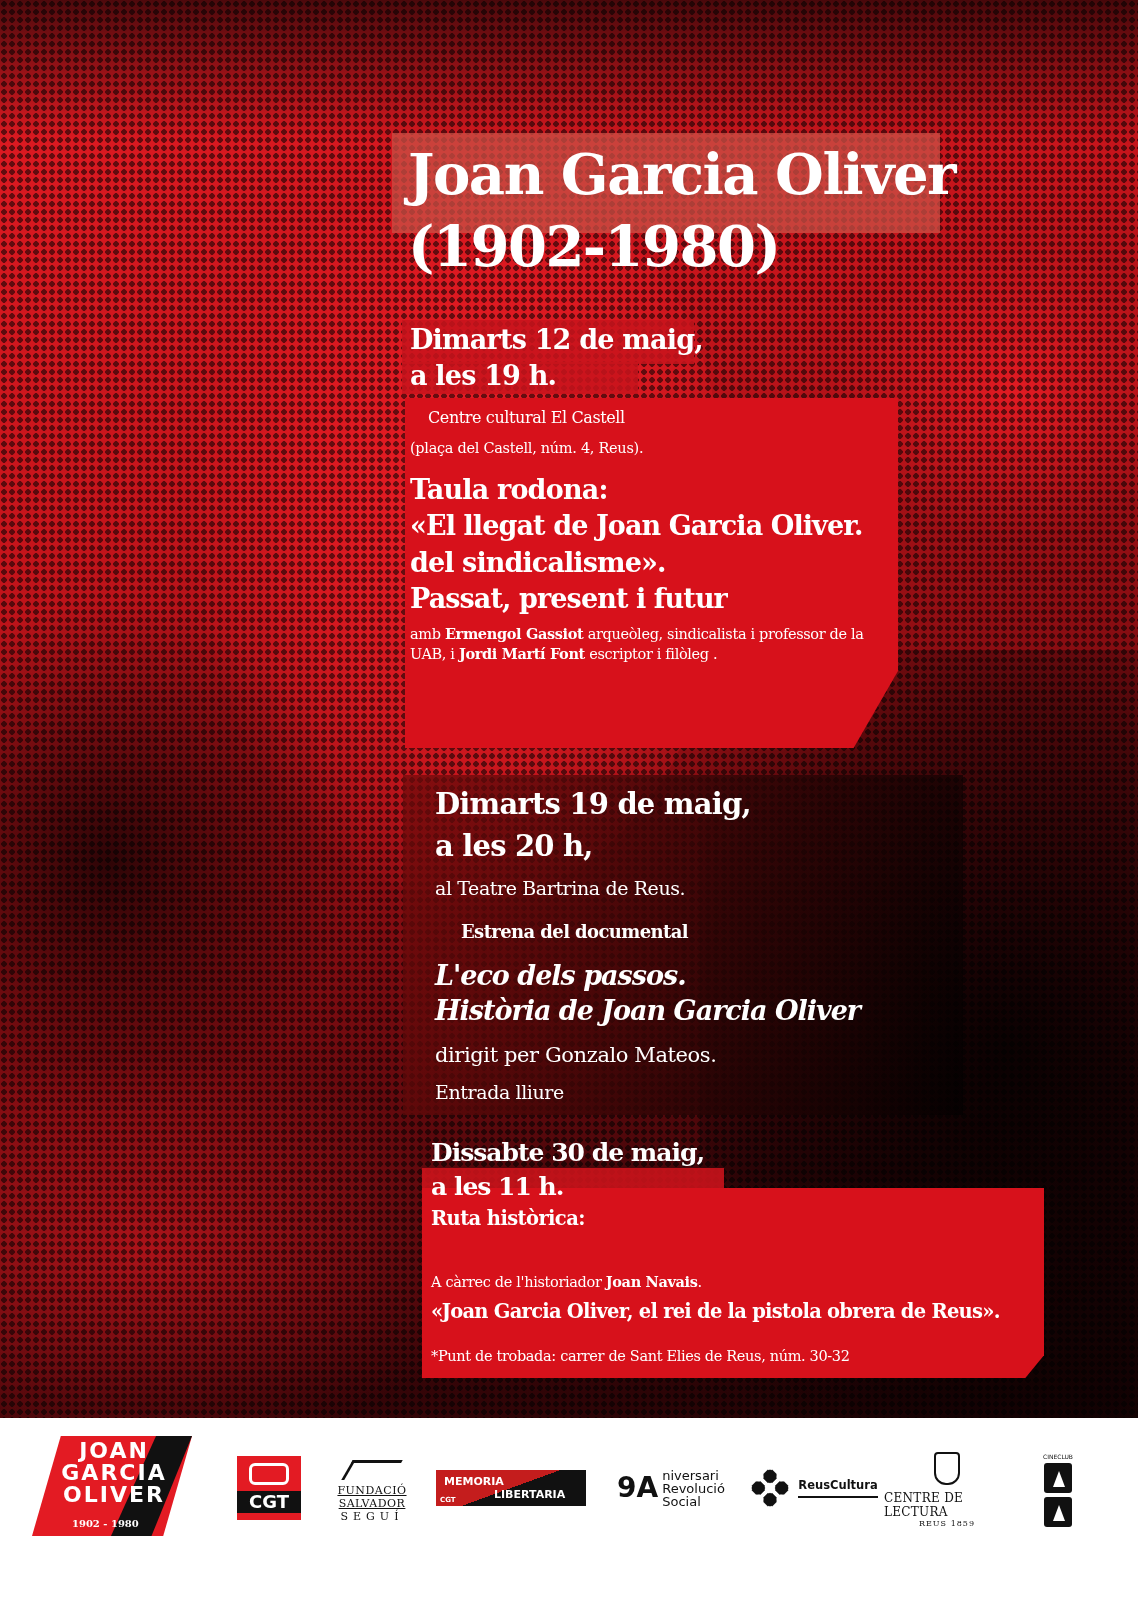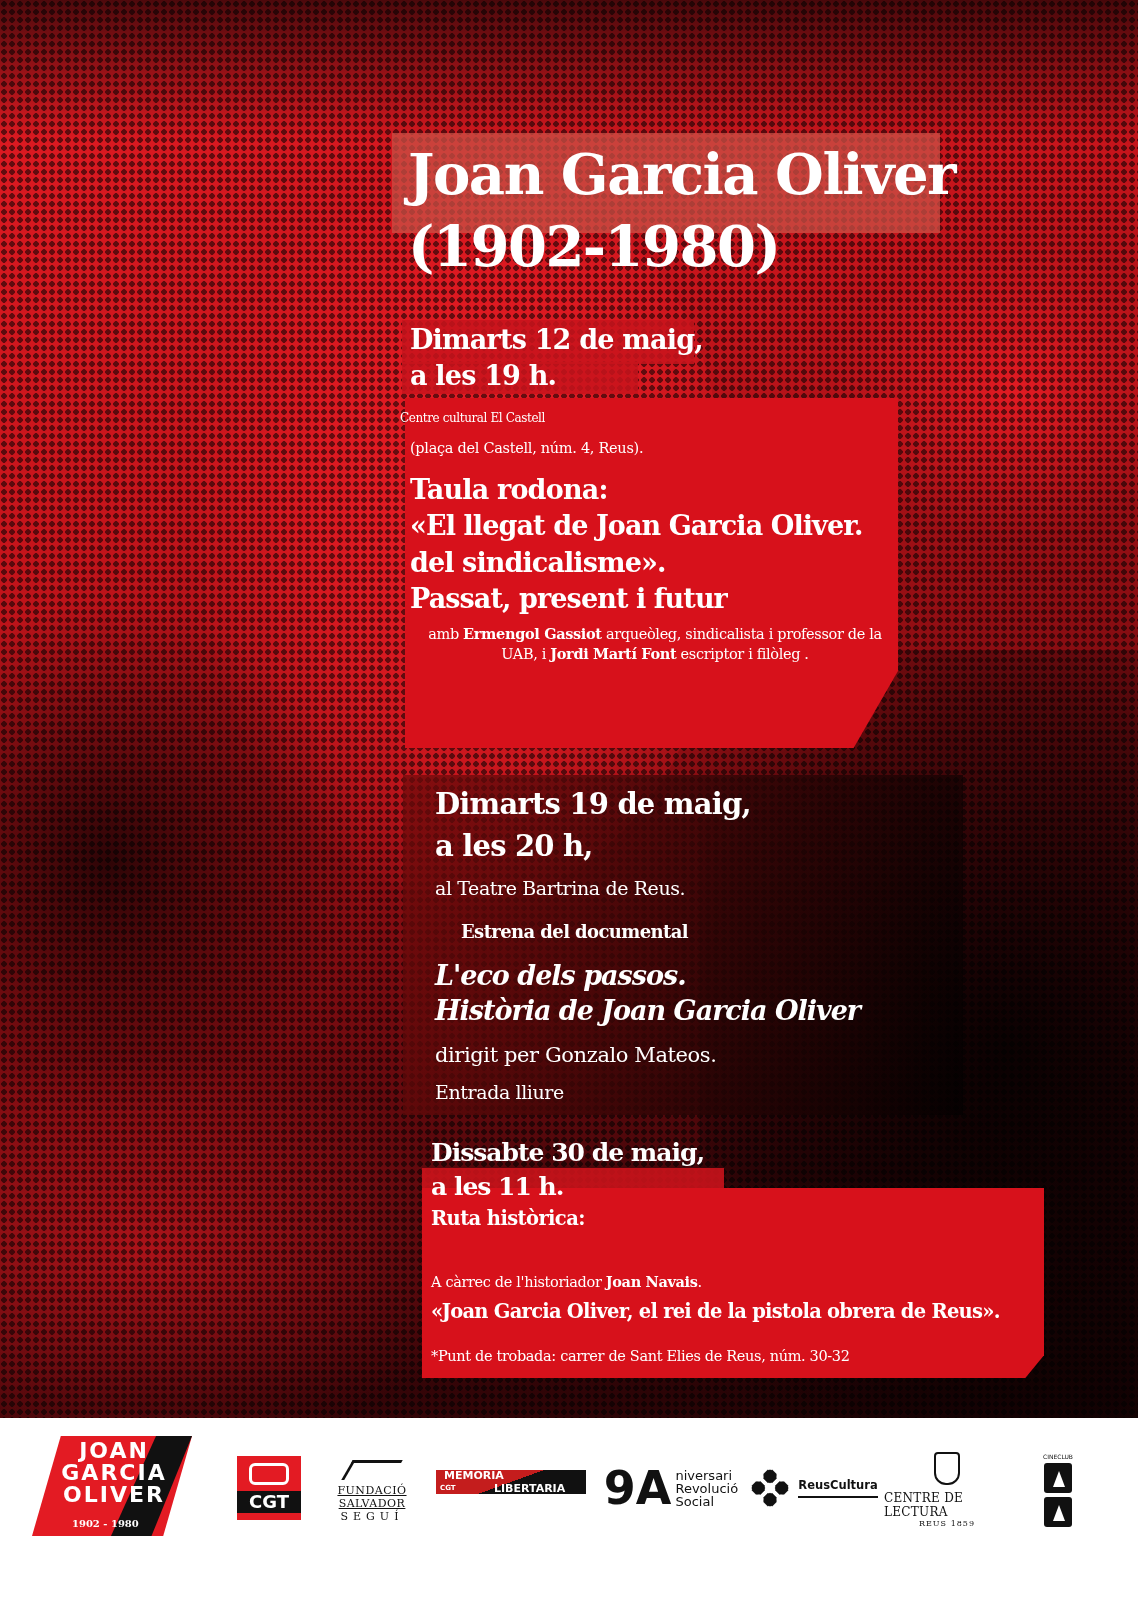--- a/index.html
+++ b/index.html
@@ -49,25 +49,25 @@
 
   
   .e1-date-band1 { position: absolute; left: 402px; top: 320px; width: 292px; height: 44px; background: rgba(200,20,28,0.85); }
   .e1-date-band2 { position: absolute; left: 402px; top: 362px; width: 236px; height: 32px; background: rgba(200,20,28,0.85); }
   .e1-box {
     position: absolute; left: 405px; top: 398px; width: 493px; height: 350px;
     background: #d7111b;
     clip-path: polygon(0 0, 100% 0, 100% 78%, 91% 100%, 0 100%);
   }
   .e1-date { position: absolute; left: 410px; top: 322px; color: #fff; font-weight: bold; font-size: 27px; line-height: 36px; letter-spacing: -0.8px; }
-  .e1-venue { position: absolute; left: 400px; top: 404px; color: #fff; font-size: 12px; line-height: 28px; letter-spacing: -0.4px; }
+  .e1-venue { position: absolute; left: 428px; top: 404px; color: #fff; font-size: 16px; line-height: 28px; letter-spacing: -0.4px; }
   .e1-addr { position: absolute; left: 410px; top: 438px; color: #fff; font-size: 14.5px; line-height: 20px; letter-spacing: -0.3px; }
   .e1-type { position: absolute; left: 410px; top: 472px; color: #fff; font-weight: bold; font-size: 27px; line-height: 36px; letter-spacing: -0.8px; }
   .e1-quote { position: absolute; left: 410px; top: 508px; color: #fff; font-weight: bold; font-size: 27px; line-height: 36.5px; letter-spacing: -0.9px; }
-  .e1-speakers { position: absolute; left: 410px; top: 624px; color: #fff; font-size: 14.5px; line-height: 20px; letter-spacing: -0.35px; width: 490px; text-align: center; }
+  .e1-speakers { position: absolute; left: 410px; top: 624px; color: #fff; font-size: 14.5px; line-height: 20px; letter-spacing: -0.35px; width: 490px; }
   .e1-moder { position: absolute; left: 410px; top: 674px; color: #fff; font-size: 14.5px; line-height: 20px; letter-spacing: -0.35px; }
   b { font-weight: bold; }
 
   
   .e2-box {
     position: absolute; left: 403px; top: 775px; width: 560px; height: 340px;
     background: linear-gradient(100deg, rgba(110,10,10,0.7) 0%, rgba(40,4,4,0.75) 55%, rgba(0,0,0,0.6) 100%);
   }
   .e2-date { position: absolute; left: 435px; top: 783px; color: #fff; font-weight: bold; font-size: 29px; line-height: 42px; letter-spacing: -0.8px; }
   .e2-venue { position: absolute; left: 435px; top: 874px; color: #fff; font-size: 19px; line-height: 28px; letter-spacing: -0.4px; }
@@ -103,27 +103,27 @@
 
   .logo-cgt { left: 237px; top: 38px; width: 64px; height: 64px; background: #e31b23; flex-direction: column; }
   .logo-cgt .fist { width: 40px; height: 22px; border-radius: 6px; border: 3px solid #fff; margin-bottom: 6px; }
   .logo-cgt .lbl { color: #fff; font-family: "DejaVu Sans", sans-serif; font-weight: bold; font-size: 18px; background: #111; width: 100%; text-align: center; line-height: 22px; }
 
   .logo-fss { left: 330px; top: 34px; width: 84px; height: 78px; flex-direction: column; }
   .logo-fss .roof { width: 50px; height: 20px; border-left: 3px solid #111; border-top: 3px solid #111; transform: skewX(-30deg); margin-bottom: 4px; }
   .logo-fss .l { font-size: 11px; line-height: 13px; color: #111; text-decoration: underline; letter-spacing: 0.5px; }
   .logo-fss .l2 { font-size: 11px; line-height: 13px; color: #111; letter-spacing: 5px; }
 
-  .logo-ml { left: 436px; top: 52px; width: 150px; height: 24px; background: linear-gradient(160deg, #c41d1d 0 50%, #111 50% 100%); flex-direction: column; align-items: flex-start; padding-left: 8px; }
+  .logo-ml { left: 436px; top: 52px; width: 150px; height: 36px; background: linear-gradient(160deg, #c41d1d 0 50%, #111 50% 100%); flex-direction: column; align-items: flex-start; padding-left: 8px; }
   .logo-ml .a { color: #fff; font-family: "DejaVu Sans", sans-serif; font-weight: bold; font-size: 11px; }
   .logo-ml .b { color: #fff; font-family: "DejaVu Sans", sans-serif; font-weight: bold; font-size: 11px; margin-left: 50px; }
   .logo-ml .c { position: absolute; left: 4px; bottom: 2px; color: #fff; font-size: 7px; font-family: "DejaVu Sans", sans-serif; font-weight: bold; }
 
   .logo-90 { left: 616px; top: 44px; width: 110px; height: 52px; font-family: "DejaVu Sans", sans-serif; color: #111; }
-  .logo-90 .n { font-size: 46px; font-weight: bold; line-height: 40px; }
+  .logo-90 .n { font-size: 28px; font-weight: bold; line-height: 40px; }
   .logo-90 .t { font-size: 13px; line-height: 13px; margin-left: 4px; }
 
   .logo-rc { left: 748px; top: 44px; width: 130px; height: 52px; font-family: "DejaVu Sans", sans-serif; }
   .logo-rc .g { width: 44px; height: 44px; background:
     radial-gradient(circle, #111 0 9px, transparent 9px) 0 0/22px 22px; transform: rotate(45deg) scale(0.75); }
   .logo-rc .t { font-size: 11.5px; font-weight: bold; color: #111; margin-left: 6px; border-bottom: 2px solid #111; padding-bottom: 4px; }
 
   .logo-cl { left: 884px; top: 34px; width: 126px; height: 76px; flex-direction: column; font-family: "DejaVu Serif", serif; color: #111; }
   .logo-cl .crest { width: 26px; height: 34px; border: 2px solid #111; border-radius: 4px 4px 12px 12px; margin-bottom: 6px; }
   .logo-cl .a { font-size: 12px; letter-spacing: 0.3px; }

